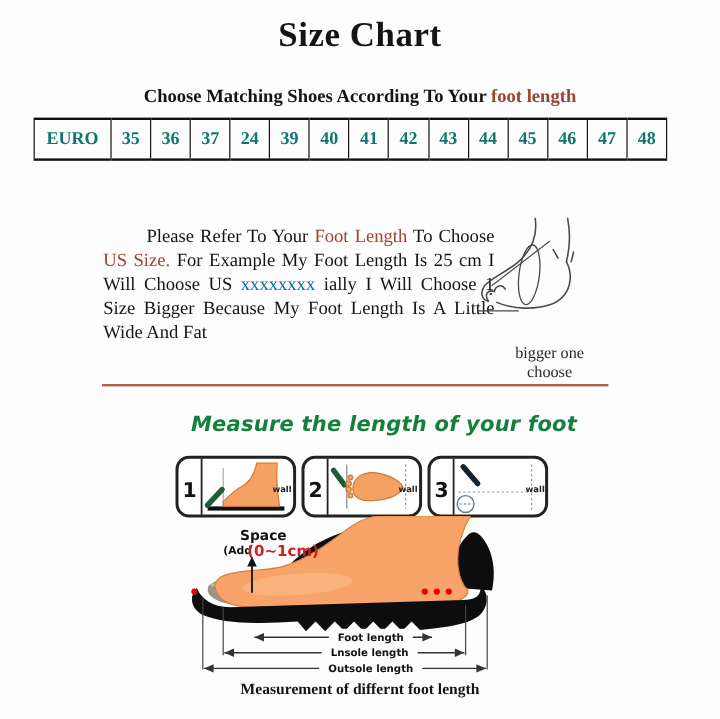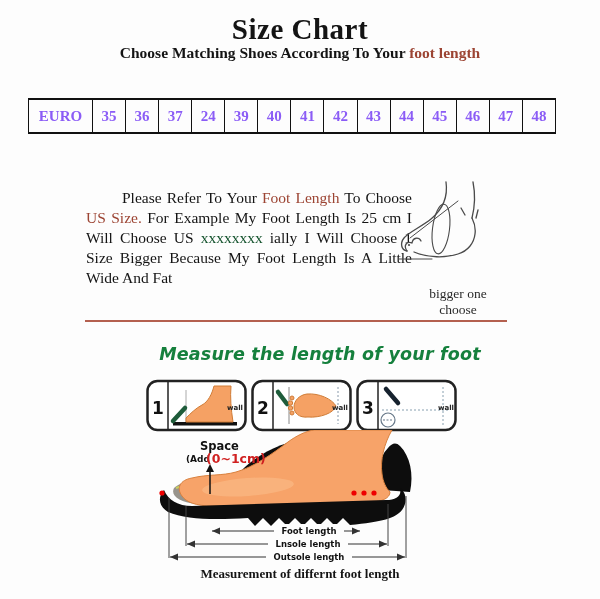--- a/index.html
+++ b/index.html
@@ -5,28 +5,28 @@
   html,body{margin:0;padding:0;}
   body{
     width:600px;height:599px;position:relative;overflow:hidden;
     background:#fdfdfd;color:#141414;
     font-family:"Liberation Serif",serif;
   }
   .abs{position:absolute;}
   .center{left:0;width:600px;text-align:center;}
 
   .title{top:13px;font-size:29px;font-weight:bold;letter-spacing:.5px;}
-  .subtitle{top:44px;font-size:15.5px;font-weight:bold;}
+  .subtitle{top:72px;font-size:15.5px;font-weight:bold;}
   .maroon{color:#9c4433;}
-  .redx{color:#14532d;}
+  .redx{color:#0369a1;}
 
   table.size{
     position:absolute;left:28px;top:98px;width:528px;
     border-collapse:collapse;table-layout:fixed;
-    font-weight:bold;text-align:center;color:#8b5cf6;
+    font-weight:bold;text-align:center;color:#0f766e;
   }
   table.size td{border-left:1.6px solid #111;border-right:1.6px solid #111;padding:0 1px;}
   tr.r1 td{border-top:2.6px solid #111;border-bottom:2.3px solid #111;height:32px;font-size:15px;}
   tr.r2 td{border-bottom:2.6px solid #111;height:47px;font-size:14px;}
   td.rowhead{font-size:13.5px;line-height:14px;}
 
   .attention{left:86px;top:188px;width:326px;font-size:15.5px;line-height:20px;text-align:justify;}
   .attention .head{text-align:left;margin-bottom:3px;}
   .attention p{margin:0;text-indent:36px;}
 

